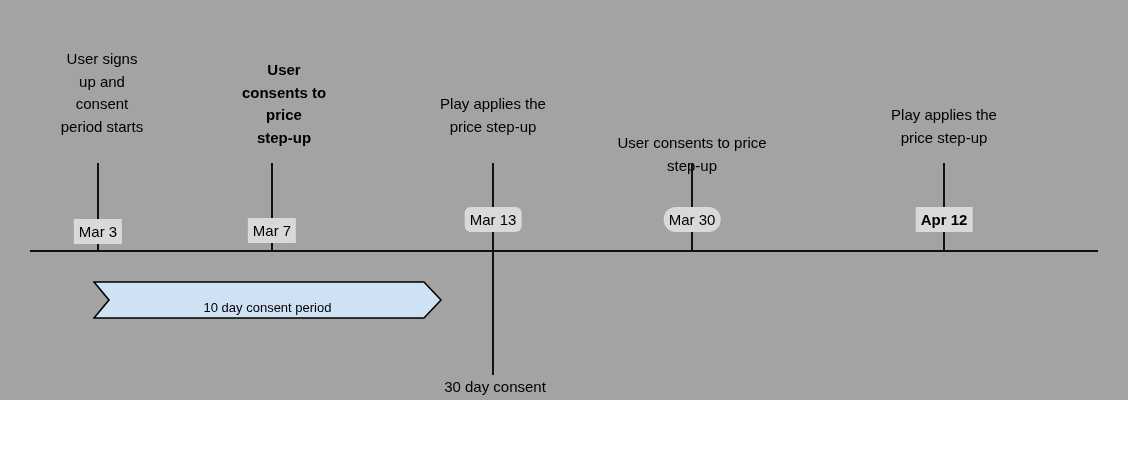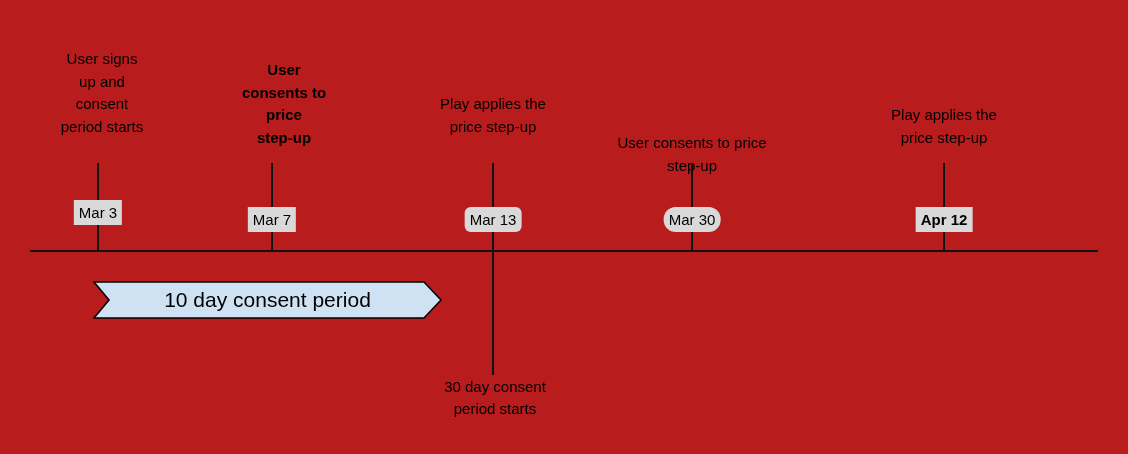--- a/index.html
+++ b/index.html
@@ -4,22 +4,22 @@
 <style>
   html, body {
     margin: 0;
     padding: 0;
     background: #ffffff;
     font-family: "Liberation Sans", "DejaVu Sans", sans-serif;
   }
   #canvas {
     position: relative;
     width: 1128px;
-    height: 454px;
-    background: #b91c1c;
+    height: 400px;
+    background: #a3a3a3;
     overflow: hidden;
     color: #000000;
   }
   .event-label {
     position: absolute;
     text-align: center;
     font-size: 15px;
     line-height: 22.5px;
     white-space: pre-line;
     transform: translateX(-50%);
@@ -53,22 +53,23 @@
     position: absolute;
     top: 281px;
     height: 38px;
   }
   .period svg { display: block; }
   .period .period-text {
     position: absolute;
     inset: 0;
     text-align: center;
     line-height: 38px;
-    font-size: 21px;
+    font-size: 13px;
     color: #000000;
+    margin-top: 8px;
   }
   .note {
     position: absolute;
     text-align: center;
     font-size: 15px;
     line-height: 22px;
     white-space: pre-line;
     transform: translateX(-50%);
   }
 </style>
@@ -77,28 +78,28 @@
 
 <div id="canvas">
 
   <div class="axis"></div>
 
   <div class="event-label" style="left:102px; top:48px; width:120px;">User signs
 up and
 consent
 period starts</div>
   <div class="tick" style="left:97px; top:163px; height:87px;"></div>
-  <div class="date-chip" style="left:98px; top:200px;">Mar 3</div>
+  <div class="date-chip" style="left:98px; top:219px;">Mar 3</div>
 
   <div class="event-label" style="left:284px; top:59px; width:130px;font-weight:bold;">User
 consents to
 price
 step-up</div>
   <div class="tick" style="left:271px; top:163px; height:87px;"></div>
-  <div class="date-chip" style="left:272px; top:207px;">Mar 7</div>
+  <div class="date-chip" style="left:272px; top:218px;">Mar 7</div>
 
   <div class="event-label" style="left:493px; top:93px; width:150px;">Play applies the
 price step-up</div>
   <div class="tick" style="left:492px; top:163px; height:212px;"></div>
   <div class="date-chip" style="left:493px; top:207px;border-radius:6px;">Mar 13</div>
   <div class="note" style="left:495px; top:376px; width:150px;">30 day consent
 period starts</div>
 
   <div class="event-label" style="left:692px; top:104px; width:210px;margin-top:28px;">User consents to price
 step-up</div>

